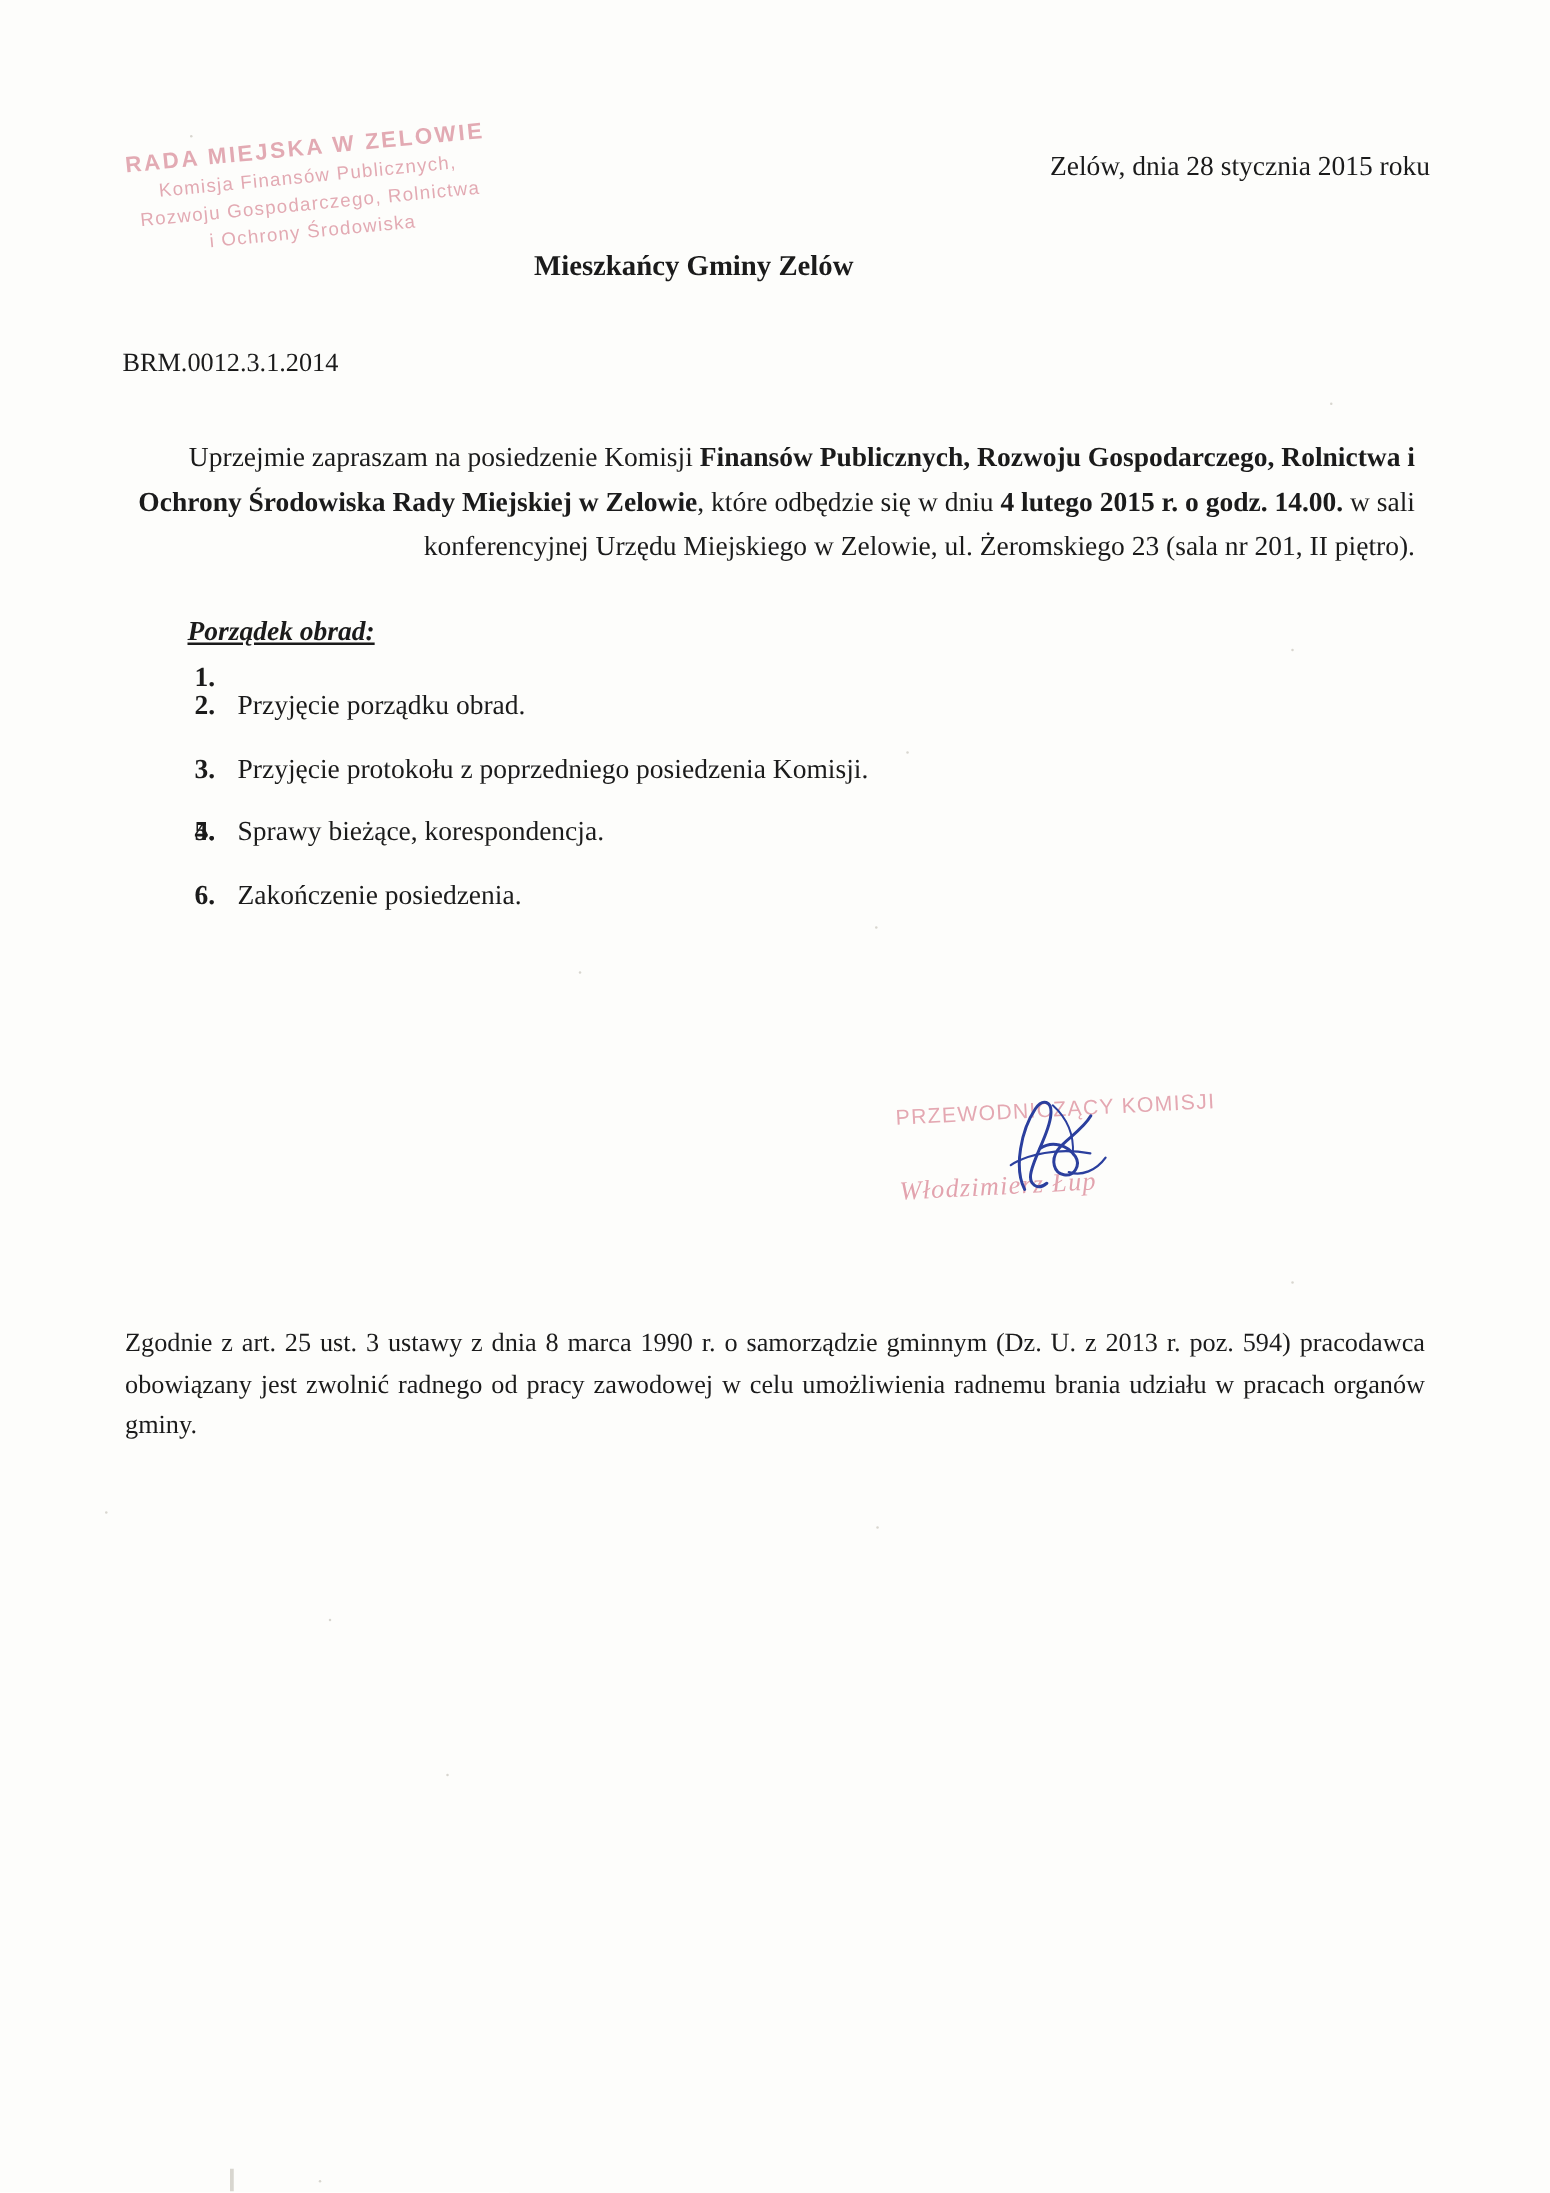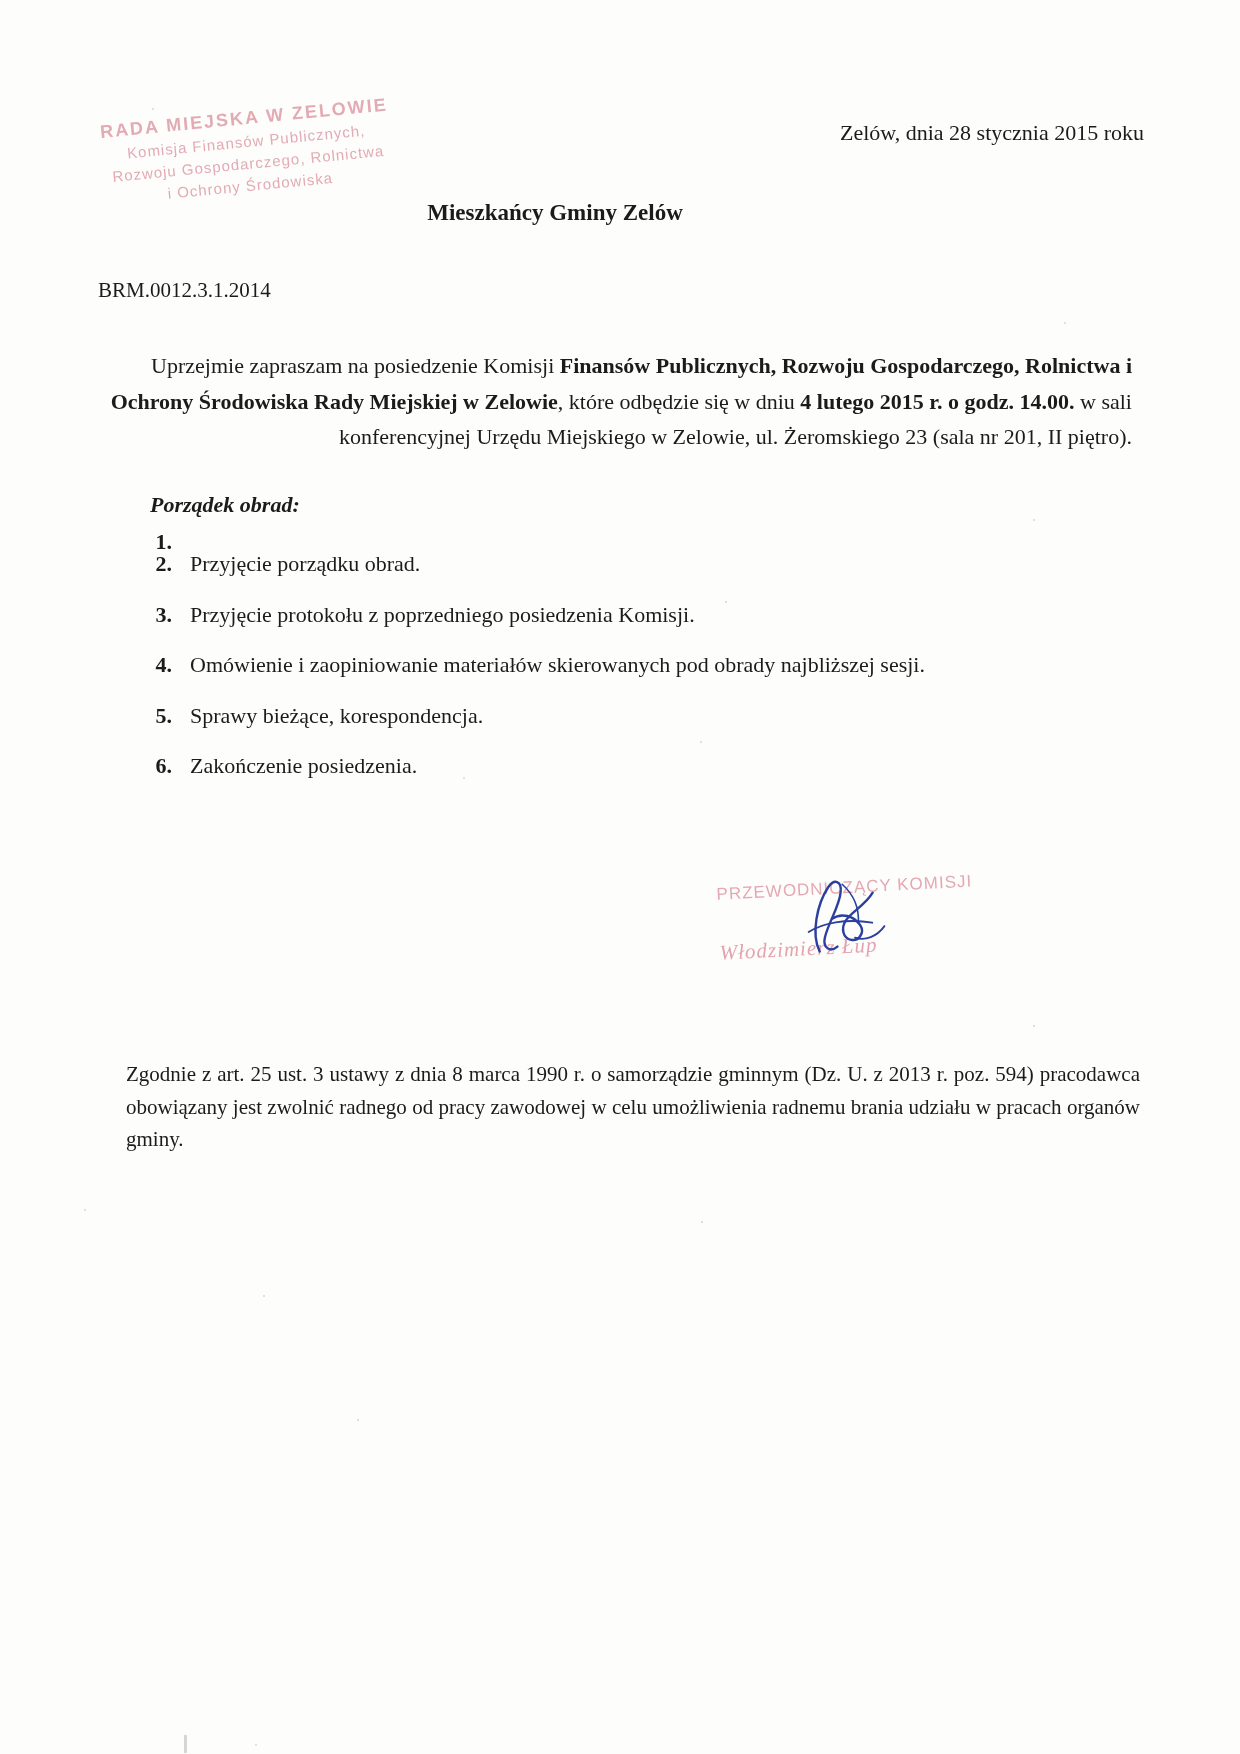--- a/index.html
+++ b/index.html
@@ -82,20 +82,21 @@
   .invitation b { font-weight: bold; }
 
   
   .agenda-title {
     position: absolute;
     left: 150px;
     top: 492px;
     font-size: 22px;
     font-weight: bold;
     font-style: italic;
+    text-decoration: underline;
   }
   .agenda {
     position: absolute;
     left: 140px;
     right: 100px;
     top: 528px;
     margin: 0;
     padding: 0;
     list-style: none;
     font-size: 22px;
@@ -150,21 +151,20 @@
 
   
   .footnote {
     position: absolute;
     left: 100px;
     right: 100px;
     top: 1058px;
     font-size: 21px;
     line-height: 1.55;
     text-align: justify;
-    margin-left: 26px;
   }
 </style>
 </head>
 <body>
 
 <div class="page">
 
   <div class="speck" style="left:152px;top:108px;"></div>
   <div class="speck" style="left:1064px;top:322px;"></div>
   <div class="speck" style="left:725px;top:601px;"></div>
@@ -194,21 +194,21 @@
 
   <div class="invitation">
     <span>Uprzejmie zapraszam na posiedzenie Komisji </span><b>Finansów Publicznych, Rozwoju Gospodarczego, Rolnictwa i Ochrony Środowiska Rady Miejskiej  w Zelowie</b><span>, które odbędzie się w dniu </span><b>4 lutego 2015 r. o godz. 14.00.</b><span> w sali konferencyjnej Urzędu Miejskiego w Zelowie,  ul. Żeromskiego 23 (sala nr 201, II piętro).</span>
   </div>
 
   <div class="agenda-title">Porządek obrad:</div>
   <ol class="agenda">
     <li><span class="num">1.</span></li>
     <li><span class="num">2.</span><span>Przyjęcie porządku obrad.</span></li>
     <li><span class="num">3.</span><span>Przyjęcie protokołu z poprzedniego posiedzenia Komisji.</span></li>
-    <li><span class="num">4.</span><span>Omówienie i zaopiniowanie materiałów skierowanych pod obrady najbliższej sesji.</span></li>
+    <li><span class="num">4.</span></li>
     <li><span class="num">5.</span><span>Sprawy bieżące, korespondencja.</span></li>
     <li><span class="num">6.</span><span>Zakończenie posiedzenia.</span></li>
   </ol>
 
   <div class="sig-block">
     <div class="sig-title">PRZEWODNICZĄCY KOMISJI</div>
     <div class="sig-name">Włodzimierz Łup</div>
     <svg class="sig-ink" viewBox="0 0 120 90">
       <g fill="none" stroke="#2b3f9e" stroke-width="2.4" stroke-linecap="round">
         <path d="M30 78 C22 60, 30 30, 42 14 C48 6, 56 8, 54 20 C52 34, 40 50, 36 64 C33 74, 40 80, 48 74"></path>

